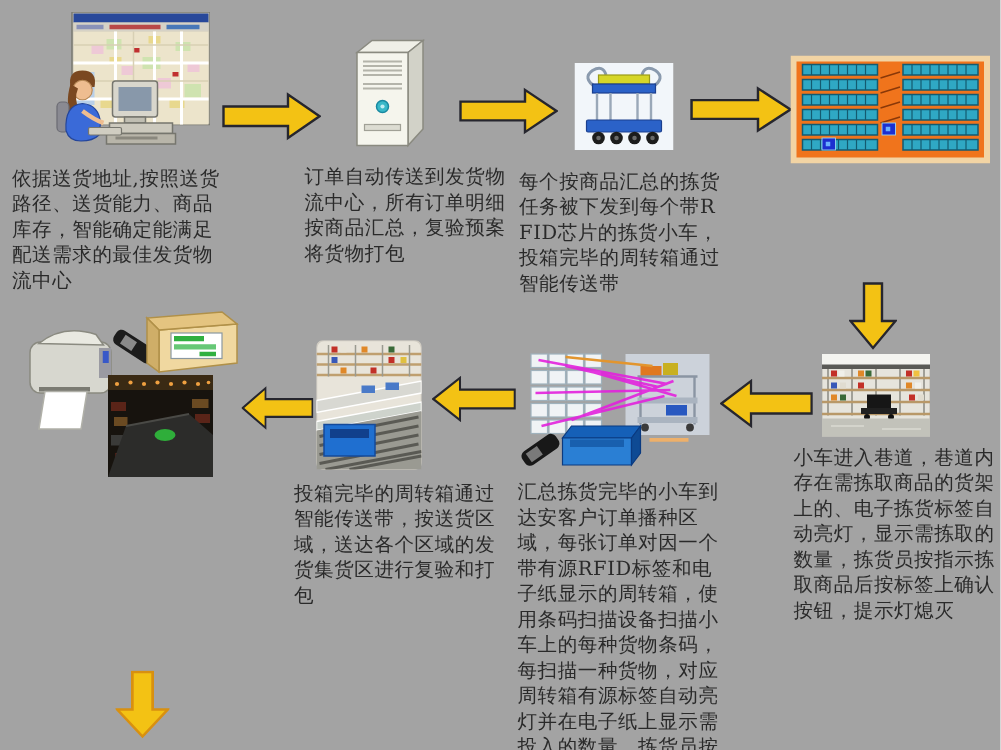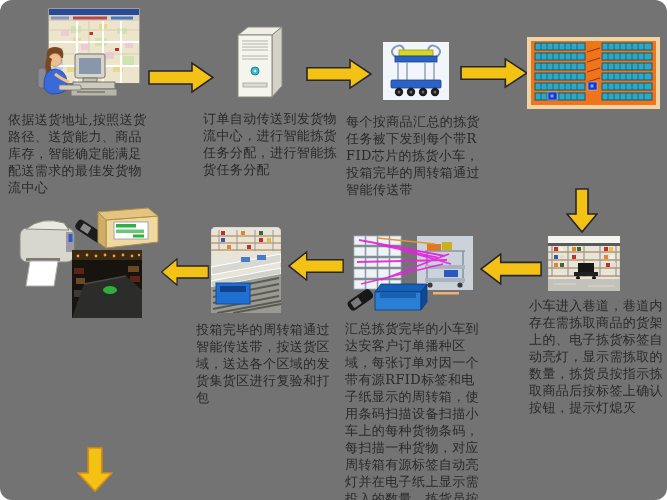--- a/index.html
+++ b/index.html
@@ -1,19 +1,18 @@
 <!DOCTYPE html>
 <html><head>
 <meta charset="utf-8">
 <style>
   html,body{margin:0;padding:0;background:#ffffff;}
   #stage{
-    position:relative;width:667px;height:500px;background:#737373;overflow:hidden;
+    position:relative;width:667px;height:500px;background:#a3a3a3;overflow:hidden;
     font-family:"DejaVu Sans","Liberation Sans",sans-serif;
-    border-radius:12px;
   }
   .caption{
     position:absolute;color:#2a2a2a;font-size:13px;line-height:17px;
     font-family:"DejaVu Serif","Liberation Serif",serif;
     letter-spacing:0.4px;text-align:left;word-break:break-all;
   }
   .fig{position:absolute;}
   .fig svg{display:block;width:100%;height:100%;}
   .arrow{position:absolute;}
   .arrow svg{display:block;width:100%;height:100%;}
@@ -332,19 +331,19 @@
     </svg>
   </div>
 
   <div class="arrow" style="left:77px;top:447px;width:36px;height:46px">
     <svg viewBox="0 0 32 46" preserveAspectRatio="none">
       <path d="M10,1 H22 V26 H31 L16,44 L1,26 H10 Z" fill="#F3C214" stroke="#D89010" stroke-width="1.6"></path>
     </svg>
   </div>
 
   <div class="caption" style="left:8px;top:111px;width:140px">依据送货地址,按照送货路径、送货能力、商品库存，智能确定能满足配送需求的最佳发货物流中心</div>
-  <div class="caption" style="left:203px;top:110px;width:140px">订单自动传送到发货物流中心，进行智能拣货任务分配，进行智能拣货任务分配</div>
+  <div class="caption" style="left:203px;top:110px;width:140px">订单自动传送到发货物流中心，所有订单明细按商品汇总，复验预案将货物打包</div>
   <div class="caption" style="left:346px;top:113px;width:140px">每个按商品汇总的拣货任务被下发到每个带RFID芯片的拣货小车，投箱完毕的周转箱通过智能传送带</div>
   <div class="caption" style="left:529px;top:297px;width:138px">小车进入巷道，巷道内存在需拣取商品的货架上的、电子拣货标签自动亮灯，显示需拣取的数量，拣货员按指示拣取商品后按标签上确认按钮，提示灯熄灭</div>
   <div class="caption" style="left:345px;top:320px;width:136px">汇总拣货完毕的小车到达安客户订单播种区域，每张订单对因一个带有源RFID标签和电子纸显示的周转箱，使用条码扫描设备扫描小车上的每种货物条码，每扫描一种货物，对应周转箱有源标签自动亮灯并在电子纸上显示需投入的数量，拣货员按指示投箱</div>
   <div class="caption" style="left:196px;top:321px;width:142px">投箱完毕的周转箱通过智能传送带，按送货区域，送达各个区域的发货集货区进行复验和打包</div>
 
 </div>
 
 </body></html>

